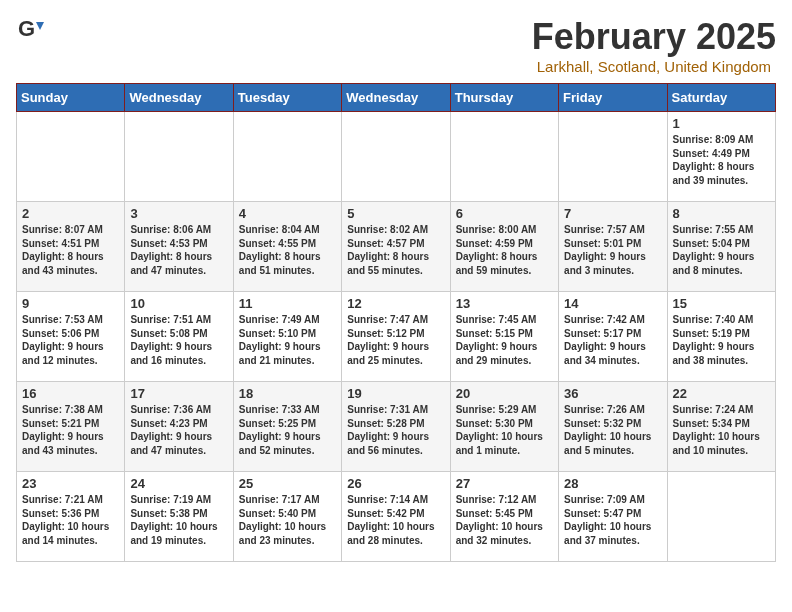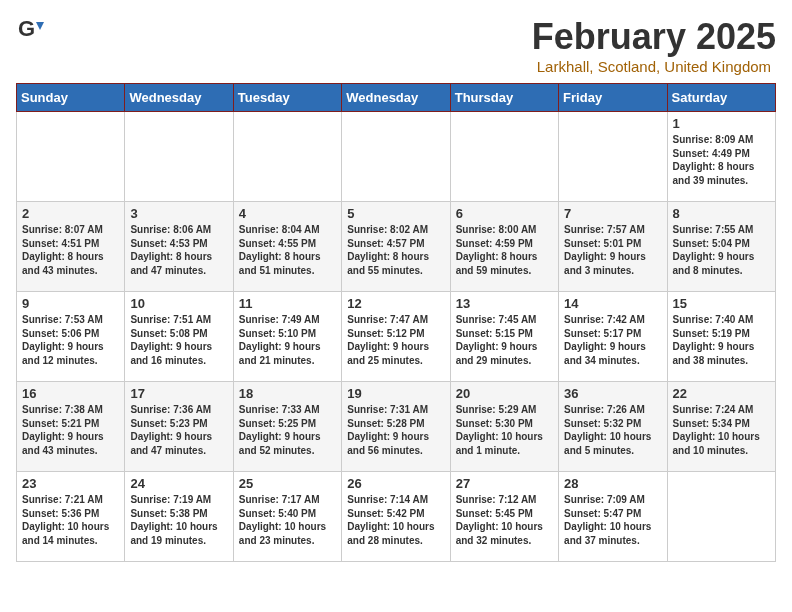--- a/index.html
+++ b/index.html
@@ -220,21 +220,21 @@
       <tr>
         <td>
           <span class="day-num">16</span>
           <div class="day-info">Sunrise: 7:38 AM
 Sunset: 5:21 PM
 Daylight: 9 hours and 43 minutes.</div>
         </td>
         <td>
           <span class="day-num">17</span>
           <div class="day-info">Sunrise: 7:36 AM
-Sunset: 5:23 PM
+Sunset: 4:23 PM
 Daylight: 9 hours and 47 minutes.</div>
         </td>
         <td>
           <span class="day-num">18</span>
           <div class="day-info">Sunrise: 7:33 AM
 Sunset: 5:25 PM
 Daylight: 9 hours and 52 minutes.</div>
         </td>
         <td>
           <span class="day-num">19</span>

